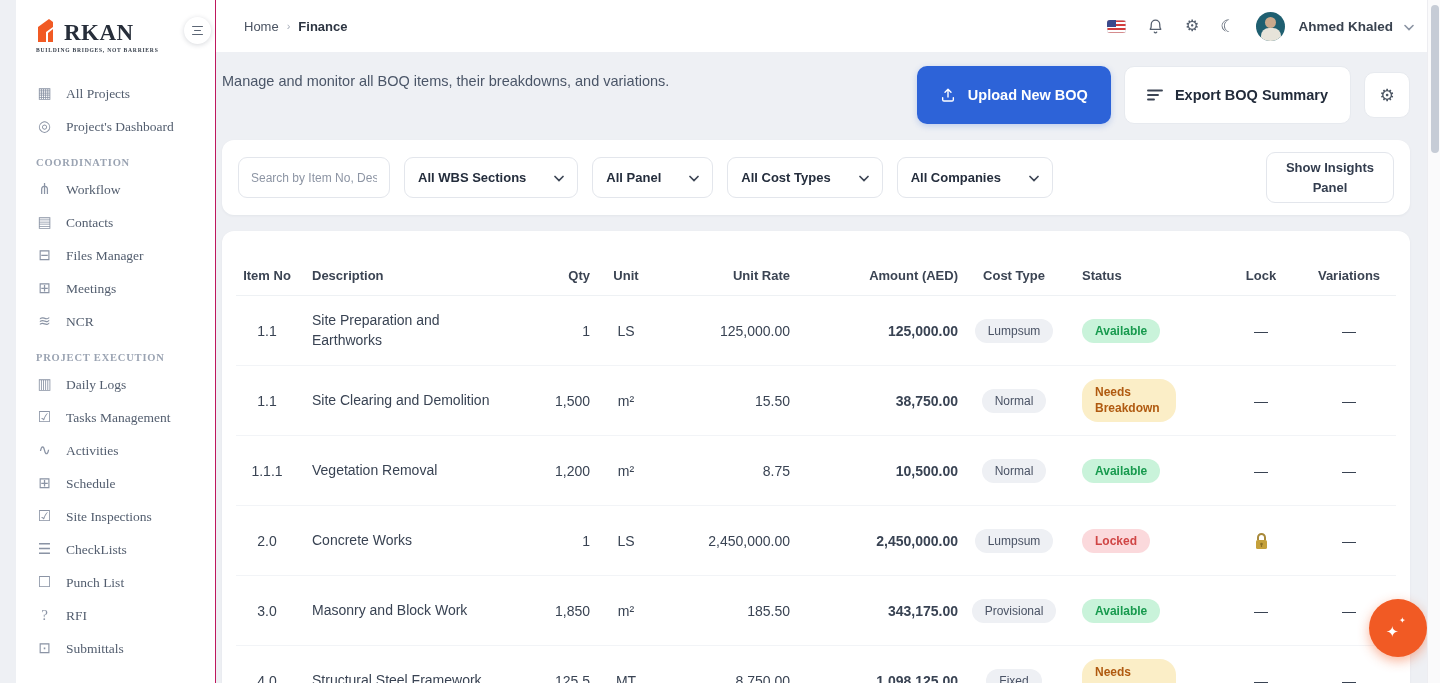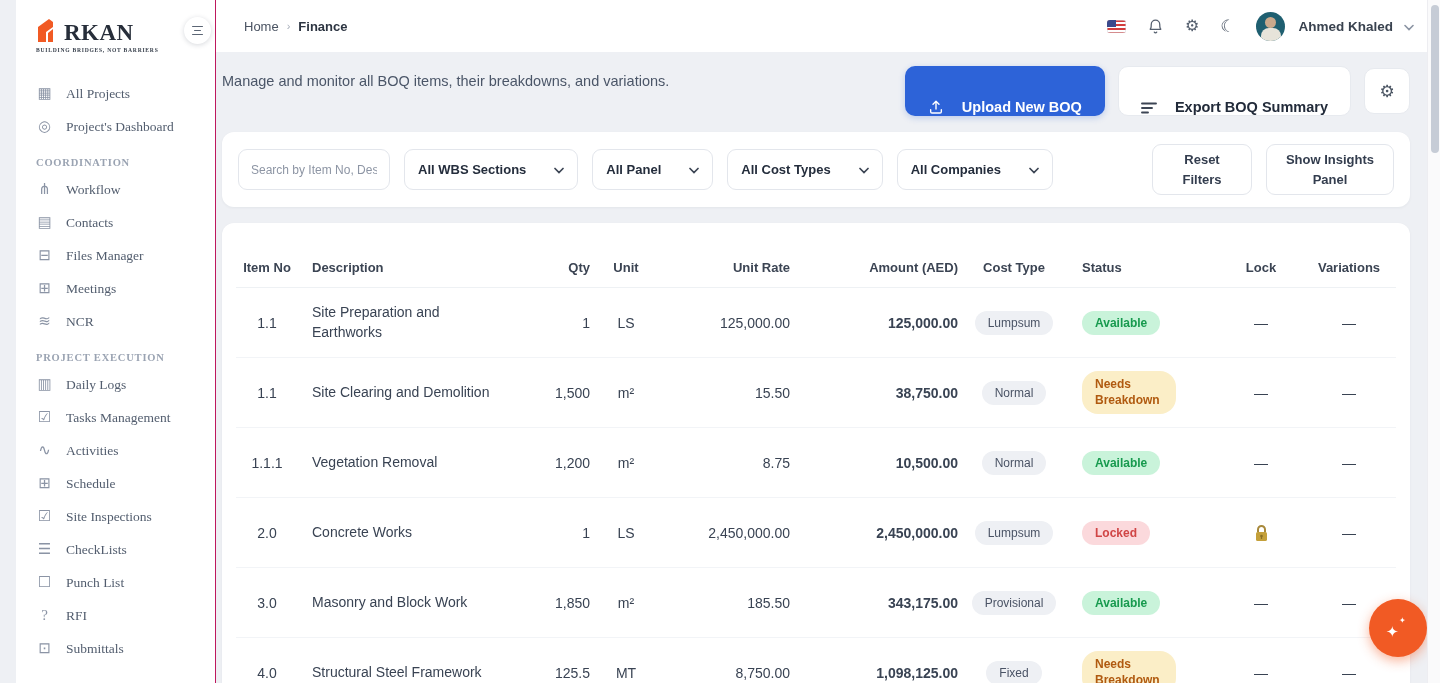--- a/index.html
+++ b/index.html
@@ -40,21 +40,21 @@
   .avatar::after { content:""; position:absolute; left:4.5px; top:16px; width:20px; height:13px; border-radius:8px 8px 0 0; background:#e7e4da; }
   .user-name { font-size:13.5px; font-weight:600; color:#39424f; margin-left:-8px; cursor:pointer;}
   .user-chevron { color:#8b94a3; margin-left:-10px; cursor:pointer; }
 
   
   .main { margin-left:200px; padding:66px 30px 0 22px; }
   .page-head { display:flex; align-items:flex-start; }
   .page-title { font-size:27px; font-weight:800; color:#0e1729; letter-spacing:.1px; }
   .page-sub { font-size:14.5px; color:#4b5668; margin-top:7px; }
   .head-actions { margin-left:auto; display:flex; gap:13px; align-items:center; }
-  .btn { display:flex; align-items:flex-end; gap:18px; height:50px; border-radius:10px; font-size:14.5px; font-weight:600; padding:0 22px; cursor:pointer; border:1px solid transparent; white-space:nowrap; }
+  .btn { display:flex; align-items:center; gap:12px; height:58px; border-radius:10px; font-size:14.5px; font-weight:600; padding:0 22px; cursor:pointer; border:1px solid transparent; white-space:nowrap; }
   .btn-primary { background:#2d63d8; color:#fff; box-shadow:0 2px 6px rgba(45,99,216,.25); }
   .btn-outline { background:#fff; color:#222b3a; border-color:#e7eaef; }
   .btn-icon { width:46px; height:46px; padding:0; justify-content:center; background:#fff; border:1px solid #e7eaef; border-radius:10px; color:#4b5563; font-size:17px; display:flex; align-items:center; cursor:pointer; }
 
   
   .filter-card { margin-top:16px; background:#fff; border-radius:12px; padding:12px 16px; display:flex; align-items:center; gap:14px; box-shadow:0 1px 3px rgba(25,35,55,.05); }
   .search-box { width:152px; height:41px; border:1px solid #e3e6ec; border-radius:9px; padding:0 12px; font-size:12px; color:#374151; font-family:"Liberation Sans",sans-serif; }
   .search-box::placeholder { color:#8d95a4; }
   .select { height:41px; border:1px solid #e3e6ec; border-radius:9px; background:#fff; display:flex; align-items:center; gap:28px; padding:0 13px; font-size:13px; font-weight:600; color:#242d3c; cursor:pointer; white-space:nowrap; }
   .select .chev { color:#3c4554; }
@@ -262,21 +262,20 @@
             </svg></span>
         </div>
         <div class="select">
           <span>All Companies</span>
           <span class="chev"><svg width="10" height="7" viewBox="0 0 10 7" fill="none" stroke="#3c4554" stroke-width="1.7" stroke-linecap="round">
               <path d="M1 1.5 L5 5.5 L9 1.5"></path>
             </svg></span>
         </div>
       </div>
     <div class="filter-actions">
-      <button class="btn-filter">Reset Filters</button>
       <button class="btn-filter wide">Show Insights Panel</button>
     </div>
   </div>
 
   <div class="table-card">
     <div class="trow thead" id="table-head">
         <div class="c-item">Item No</div>
         <div class="c-desc">Description</div>
         <div class="c-qty">Qty</div>
         <div class="c-unit">Unit</div>

